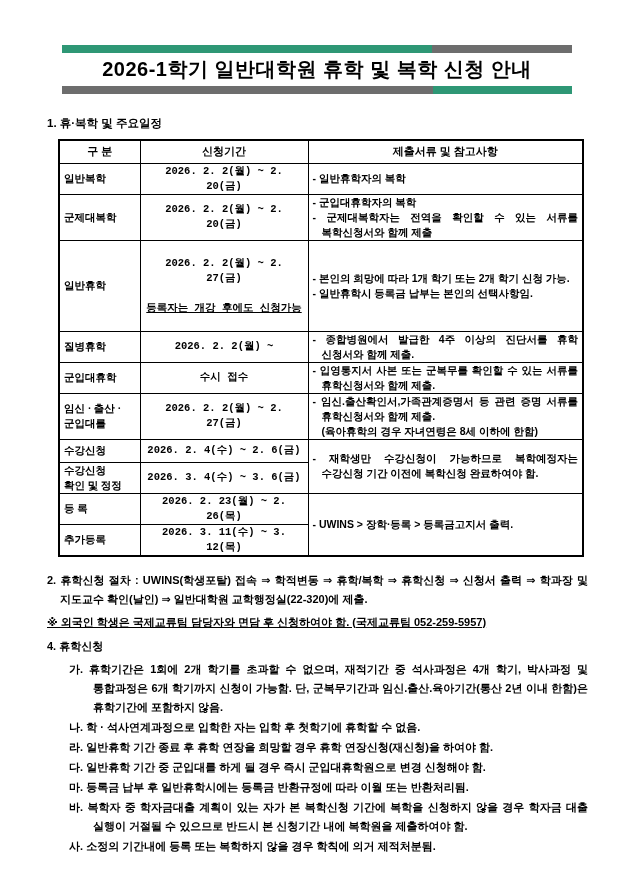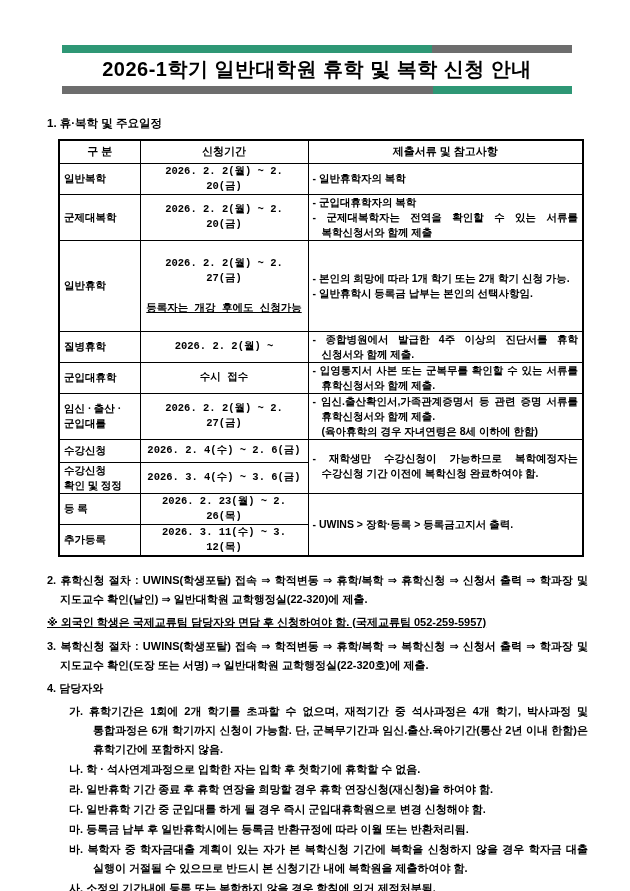--- a/index.html
+++ b/index.html
@@ -169,28 +169,24 @@
 
   <div class="sections">
 
     <div class="para">
       <span class="num">2.</span>
       <span>휴학신청 절차 : UWINS(학생포탈) 접속 ⇒ 학적변동 ⇒  휴학/복학 ⇒ 휴학신청 ⇒ 신청서 출력 ⇒ 학과장 및 지도교수 확인(날인) ⇒ 일반대학원 교학행정실(22-320)에 제출.</span>
     </div>
 
     <div class="note">※ 외국인 학생은 국제교류팀 담당자와 면담 후 신청하여야 함. (국제교류팀 052-259-5957)</div>
 
-    <div class="para">
-      <span class="num">3.</span>
-      <span>복학신청 절차 : UWINS(학생포탈) 접속 ⇒ 학적변동 ⇒  휴학/복학 ⇒ 복학신청 ⇒ 신청서 출력 ⇒ 학과장 및 지도교수 확인(도장 또는 서명) ⇒ 일반대학원 교학행정실(22-320호)에 제출.</span>
-    </div>
 
     <div class="para">
       <span class="num">4.</span>
-      <span>담당자와</span>
+      <span>휴학신청</span>
     </div>
 
     <div class="sub-items">
       <div class="sub-item">
         <span>가.</span>
         <span>휴학기간은 1회에 2개 학기를 초과할 수 없으며, 재적기간 중 석사과정은 4개 학기, 박사과정 및 통합과정은 6개 학기까지 신청이 가능함. 단, 군복무기간과 임신.출산.육아기간(통산 2년 이내 한함)은 휴학기간에 포함하지 않음.</span>
       </div>
       <div class="sub-item">
         <span>나.</span>
         <span>학 · 석사연계과정으로 입학한 자는 입학 후 첫학기에 휴학할 수 없음.</span>

